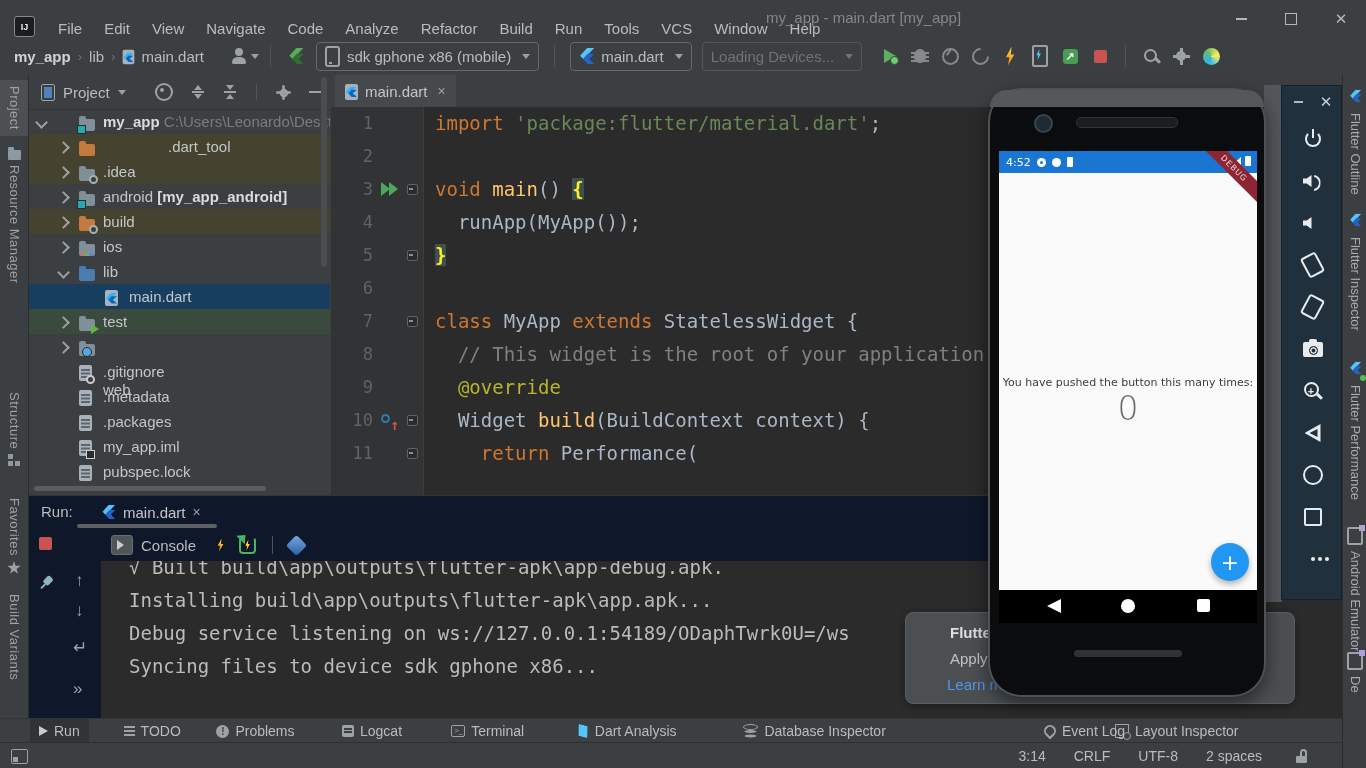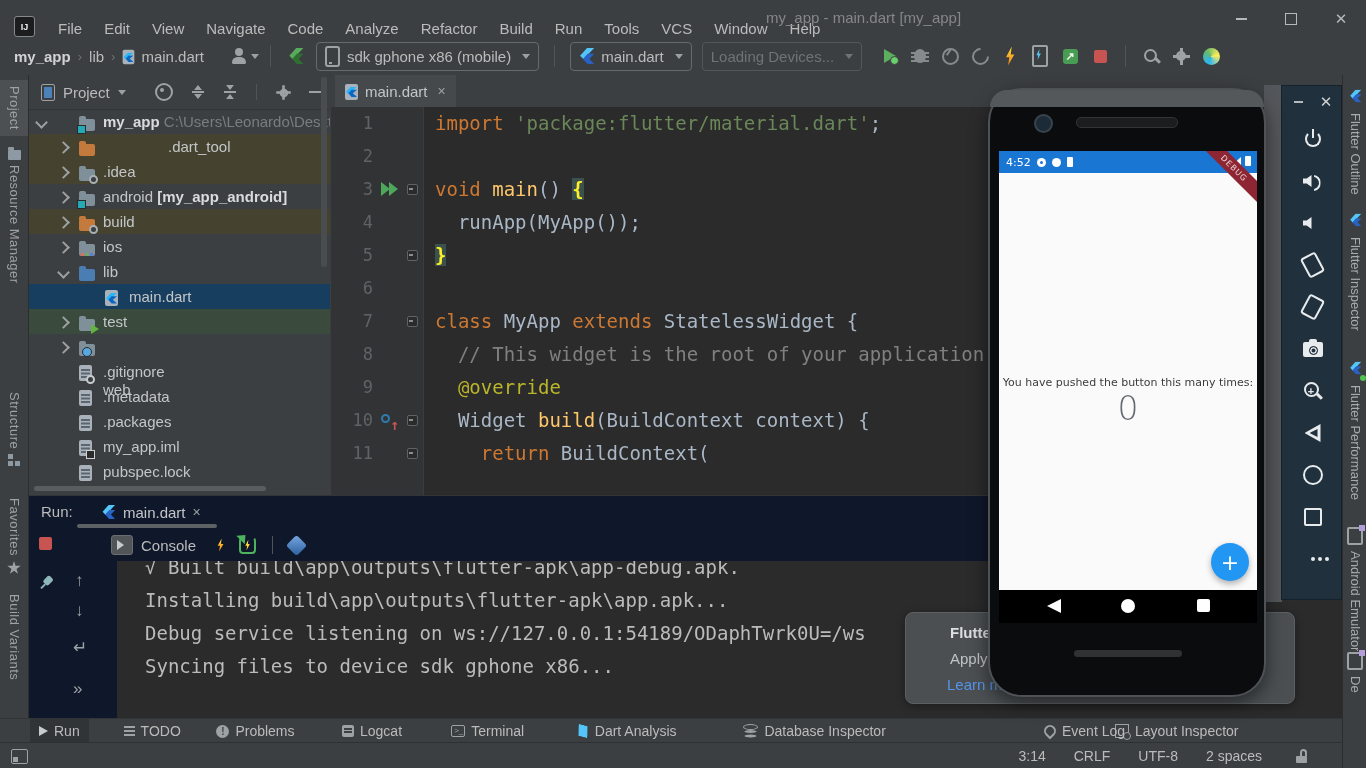--- a/index.html
+++ b/index.html
@@ -181,21 +181,21 @@
   .irestart{position:relative;width:17px;height:17px;border:2.5px solid #4db35f;border-radius:4px;border-top-color:transparent;box-sizing:border-box;}
   .irestart::before{content:"";position:absolute;left:-4px;top:-5px;border-left:6px solid transparent;border-right:6px solid transparent;border-bottom:7px solid #4db35f;transform:rotate(45deg);}
   .irestart::after{content:"";position:absolute;left:3px;top:1px;width:7px;height:11px;background:#fdd835;
       clip-path:polygon(62% 0,18% 56%,44% 56%,34% 100%,82% 42%,55% 42%);}
   .idevtools{width:15px;height:15px;background:linear-gradient(135deg,#79a7e0,#2a5f9e);transform:rotate(45deg);border-radius:3px;}
   #run-gutter{position:absolute;left:0;top:33px;width:72px;height:190px;}
   .rg-ico{position:absolute;color:#9da2a5;font-size:17px;}
   .ipin{width:14px;height:14px;position:relative;transform:rotate(45deg);}
   .ipin::before{content:"";position:absolute;left:4px;top:0;width:7px;height:9px;background:#8fb6ba;border-radius:2px;}
   .ipin::after{content:"";position:absolute;left:7px;top:9px;width:1.5px;height:6px;background:#8fb6ba;}
-  #console{position:absolute;left:88px;top:65px;width:1241px;height:158px;background:#2b2b2b;overflow:hidden;}
+  #console{position:absolute;left:72px;top:65px;width:1241px;height:158px;background:#2b2b2b;overflow:hidden;}
   #console-inner{margin-top:-10px;padding-left:28px;font-family:"DejaVu Sans Mono",monospace;font-size:19px;color:#bbbbbb;}
   .console-line{height:33px;line-height:33px;white-space:pre;}
 
   
   #notification{position:absolute;left:905px;top:612px;width:388px;height:90px;background:#4b4f51;
       border:1px solid #5c6062;border-radius:8px;z-index:30;box-shadow:0 2px 8px rgba(0,0,0,.35);}
   #notif-title{position:absolute;left:44px;top:11px;font-weight:bold;color:#dddfe1;}
   #notif-body{position:absolute;left:44px;top:37px;color:#c0c3c5;}
   #notif-link{position:absolute;left:41px;top:63px;color:#5394ec;}
   #notif-bolt{position:absolute;left:17px;top:12px;}
@@ -528,21 +528,21 @@
         <div class="code-line"><span class="lnum">1</span><span class="codeseg"><span class="seg-k">import </span><span class="seg-s">'package:flutter/material.dart'</span><span class="seg-d">;</span></span></div>
         <div class="code-line"><span class="lnum">2</span><span class="codeseg"></span></div>
         <div class="code-line"><span class="lnum">3</span><span class="gut-run"></span><span class="fold"></span><span class="codeseg"><span class="seg-k">void </span><span class="seg-f">main</span><span class="seg-d">() </span><span class="seg-m">{</span></span></div>
         <div class="code-line"><span class="lnum">4</span><span class="codeseg"><span class="seg-d">  runApp(MyApp());</span></span></div>
         <div class="code-line"><span class="lnum">5</span><span class="fold"></span><span class="codeseg"><span class="seg-m">}</span></span></div>
         <div class="code-line"><span class="lnum">6</span><span class="codeseg"></span></div>
         <div class="code-line"><span class="lnum">7</span><span class="fold"></span><span class="codeseg"><span class="seg-k">class </span><span class="seg-d">MyApp </span><span class="seg-k">extends </span><span class="seg-d">StatelessWidget {</span></span></div>
         <div class="code-line"><span class="lnum">8</span><span class="codeseg"><span class="seg-c">  // This widget is the root of your application.</span></span></div>
         <div class="code-line"><span class="lnum">9</span><span class="codeseg"><span class="seg-a">  @override</span></span></div>
         <div class="code-line"><span class="lnum">10</span><span class="gut-ovr"></span><span class="fold"></span><span class="codeseg"><span class="seg-d">  Widget </span><span class="seg-f">build</span><span class="seg-d">(BuildContext context) {</span></span></div>
-        <div class="code-line"><span class="lnum">11</span><span class="fold"></span><span class="codeseg"><span class="seg-k">    return </span><span class="seg-d">BuildContext(</span></span></div>
+        <div class="code-line"><span class="lnum">11</span><span class="fold"></span><span class="codeseg"><span class="seg-k">    return </span><span class="seg-d">Performance(</span></span></div>
         <div class="code-line hl"><span class="lnum">12</span><span class="codeseg"><span class="seg-d">      title: </span><span class="seg-s">'Flutter Demo'</span></span></div>
       </div>
   </section>
 
   <section id="run-panel">
     <div id="run-header">
       <span id="run-label">Run:</span>
       <span id="run-tab">
         <span class="iflutter" style="transform:scale(.9)"></span>
         <span>main.dart</span>

